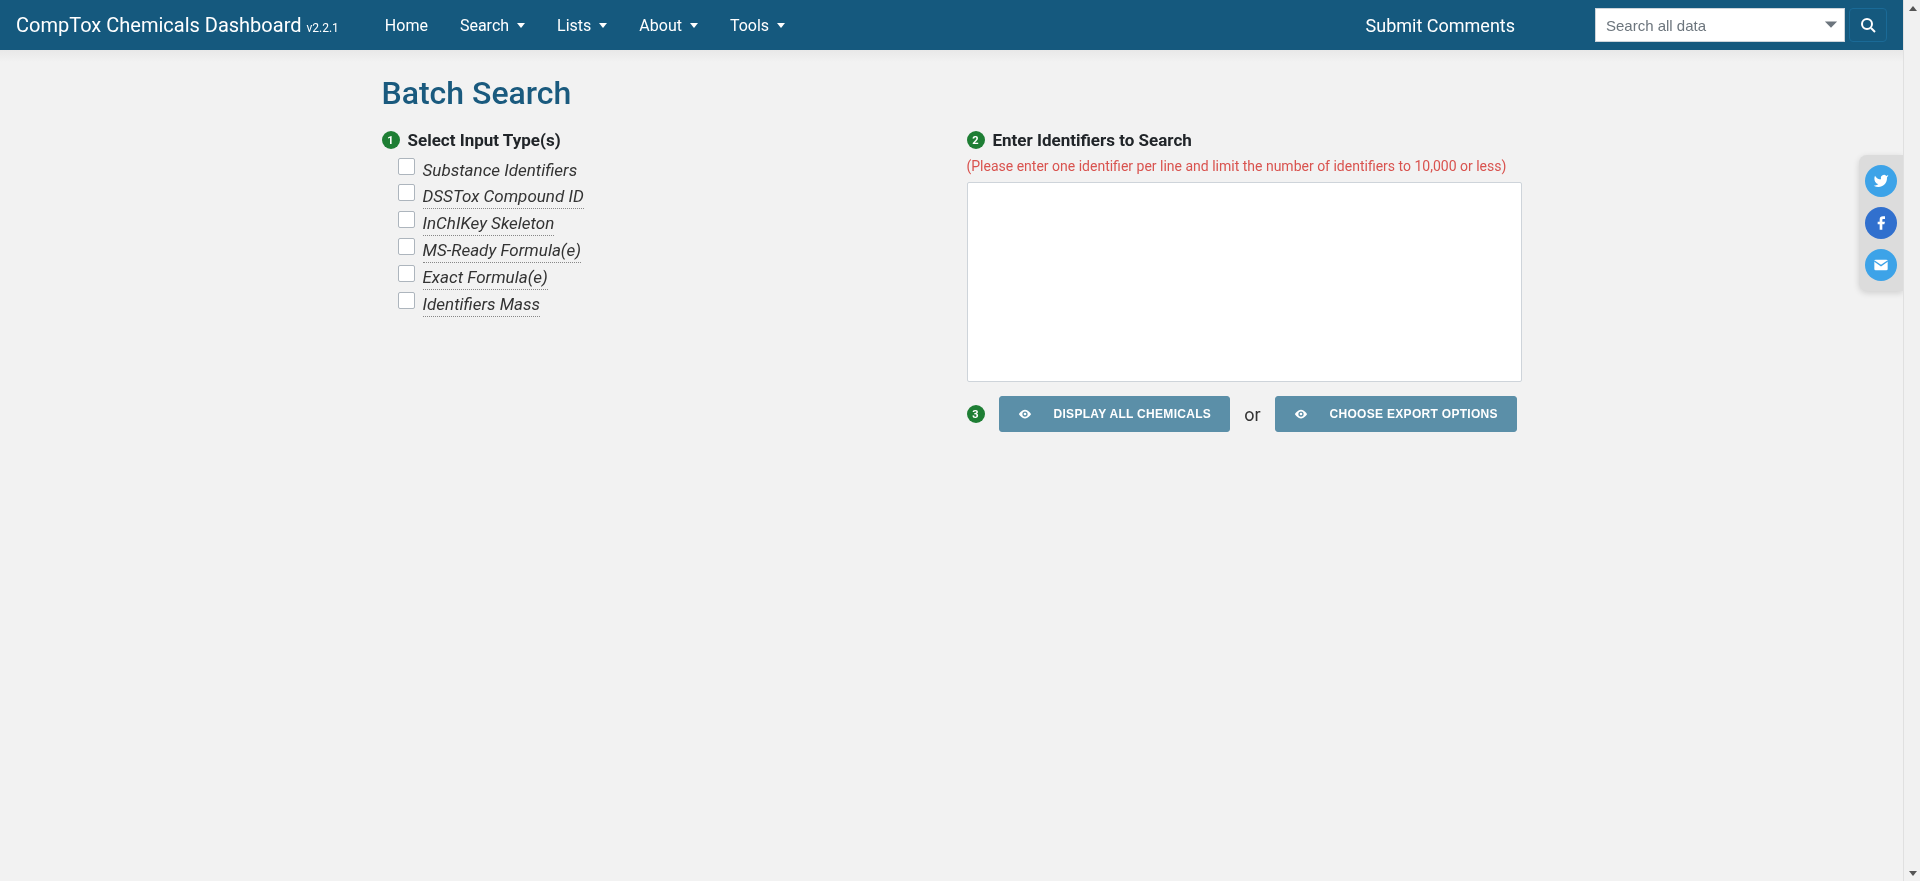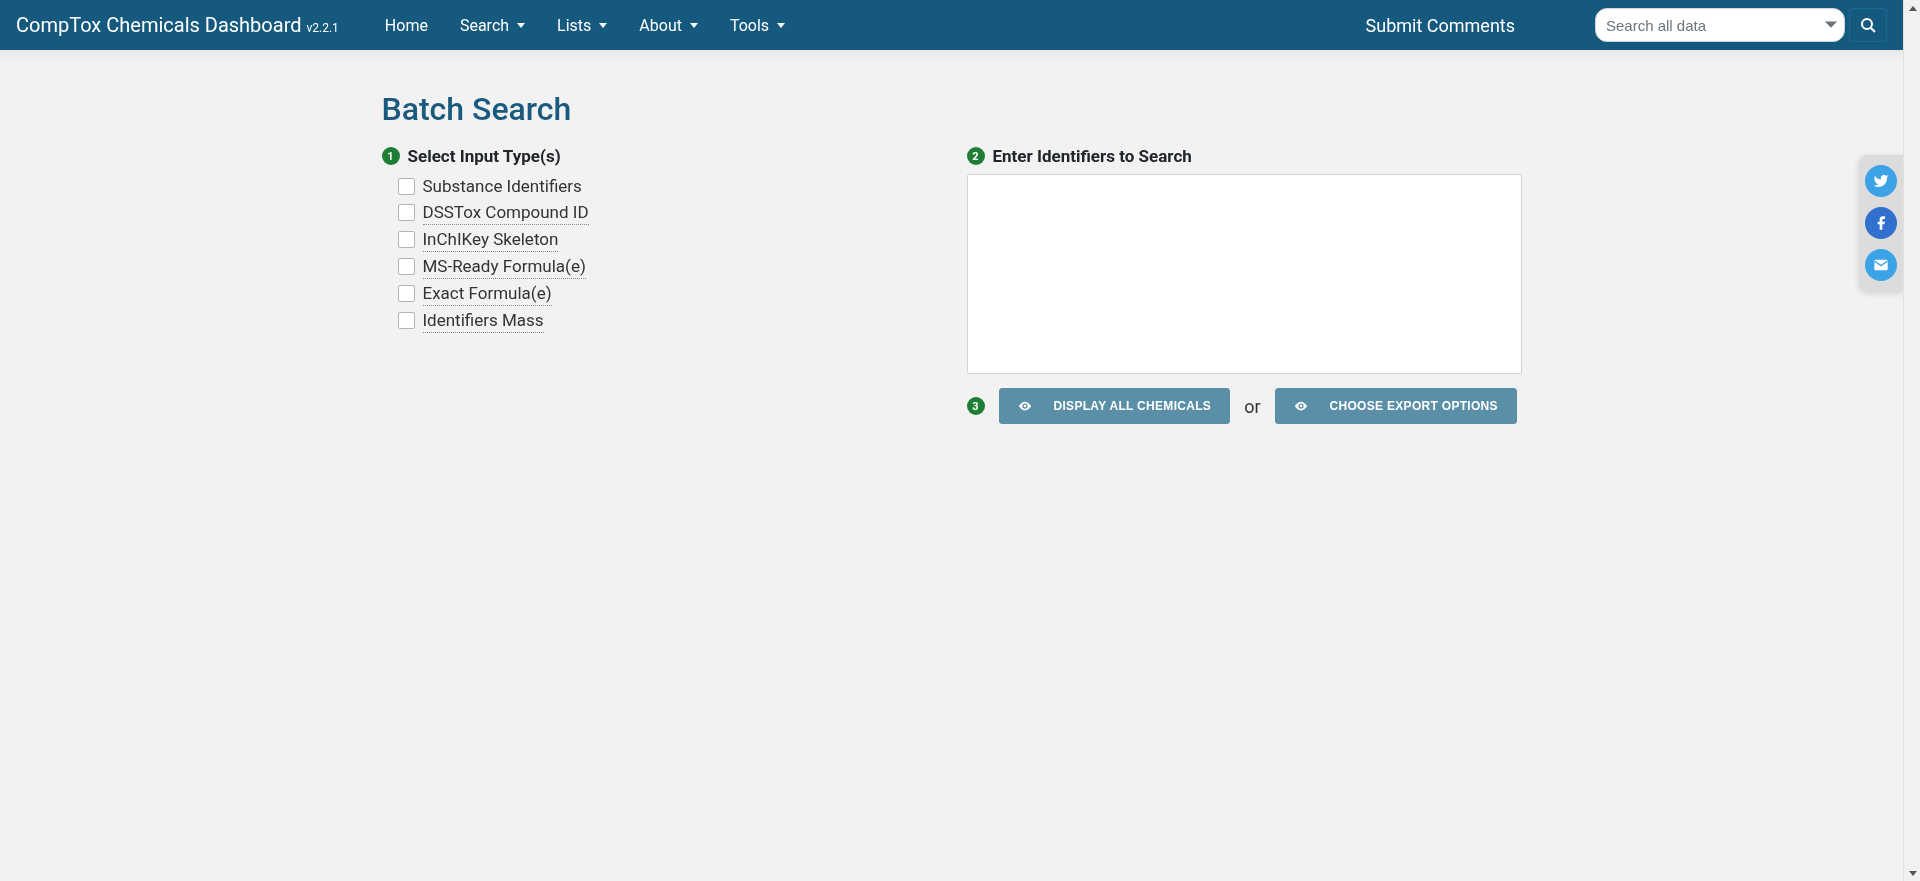--- a/index.html
+++ b/index.html
@@ -95,21 +95,21 @@
     display: flex;
     align-items: center;
     gap: 4px;
   }
   .search-box {
     position: relative;
     display: flex;
     align-items: center;
     background: #fff;
     border: 1px solid #ced4da;
-    border-radius: 12px;
+    border-radius: 0;
     height: 34px;
     width: 250px;
     padding: 0 28px 0 10px;
   }
   .search-box input {
     border: none;
     outline: none;
     width: 100%;
     font-size: 15px;
     color: #495057;
@@ -133,21 +133,21 @@
     cursor: pointer;
   }
   .nav-shadow {
     height: 12px;
     background: linear-gradient(#e8e8e8, #f2f2f2);
   }
 
   
   .container {
     width: 1140px;
-    margin: 16px auto;
+    margin: 0 auto;
     padding-top: 12px;
   }
   h1.page-title {
     color: #1a5a7e;
     font-size: 32px;
     font-weight: 500;
     margin-bottom: 18px;
   }
   .two-col {
     display: flex;
@@ -173,24 +173,25 @@
     border-radius: 50%;
     background: #1e7e34;
     color: #fff;
     font-size: 11px;
     font-weight: 700;
   }
 
   .checkbox-list { margin-left: 16px; font-size: 17px; }
   .cb-row {
     display: flex;
-    align-items: center;
+    align-items: flex-start;
     gap: 8px;
     margin: 2px 0;
     line-height: 24px;
+    font-style: italic;
   }
   .cb {
     width: 17px; height: 17px;
     border: 1px solid #adb5bd;
     border-radius: 2px;
     background: #fff;
     flex-shrink: 0;
   }
   .cb-label {
     color: #333;
@@ -364,20 +365,21 @@
               <span class="cb-label">Identifiers Mass</span>
             </div>
           </div>
         </div>
 
         <div class="right-col">
           <div class="step-heading">
             <span class="step-badge">2</span>
             <span>Enter Identifiers to Search</span>
           </div>
+          <div class="hint">(Please enter one identifier per line and limit the number of identifiers to 10,000 or less)</div>
           <textarea class="identifier-box" style=""></textarea>
 
           <div class="action-row">
             <span class="step-badge">3</span>
             <button class="action-btn">
               <span>
                 <svg width="14" height="14" viewBox="0 0 16 16" fill="white">
                     <path d="M8 3C4 3 1 8 1 8s3 5 7 5 7-5 7-5-3-5-7-5zm0 8a3 3 0 110-6 3 3 0 010 6z"></path>
                     <circle cx="8" cy="8" r="1.5"></circle>
                   </svg>

